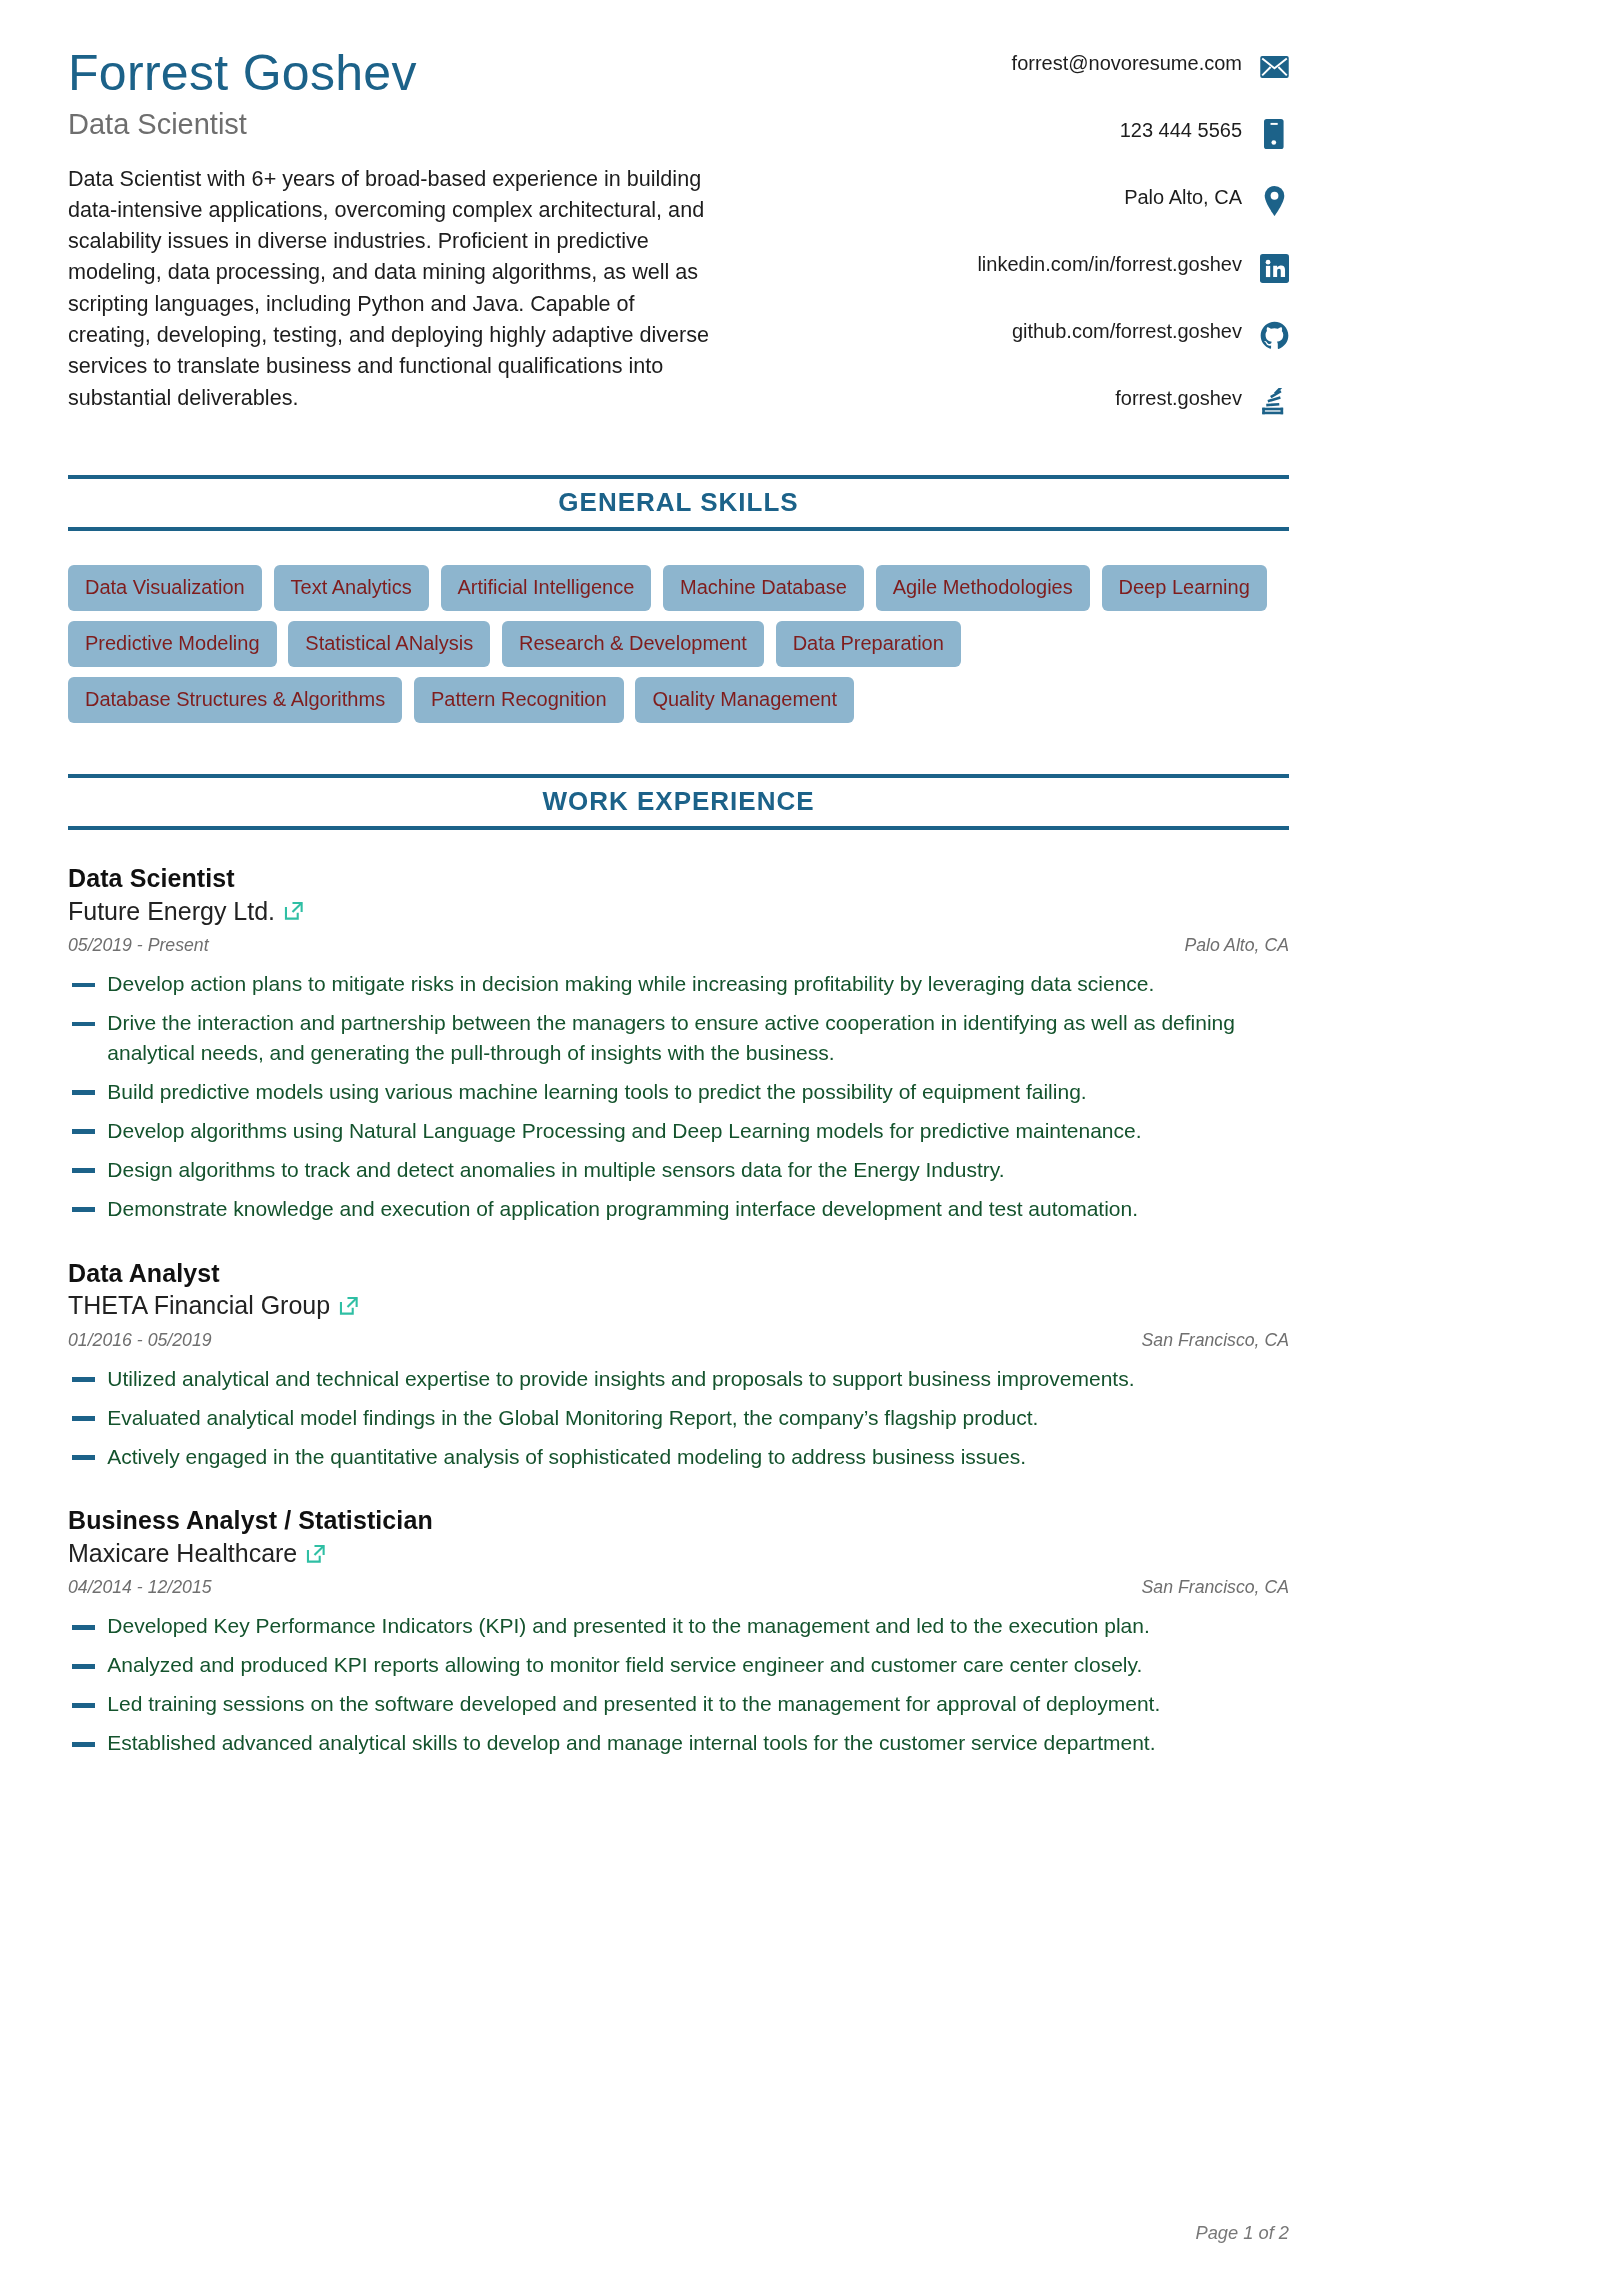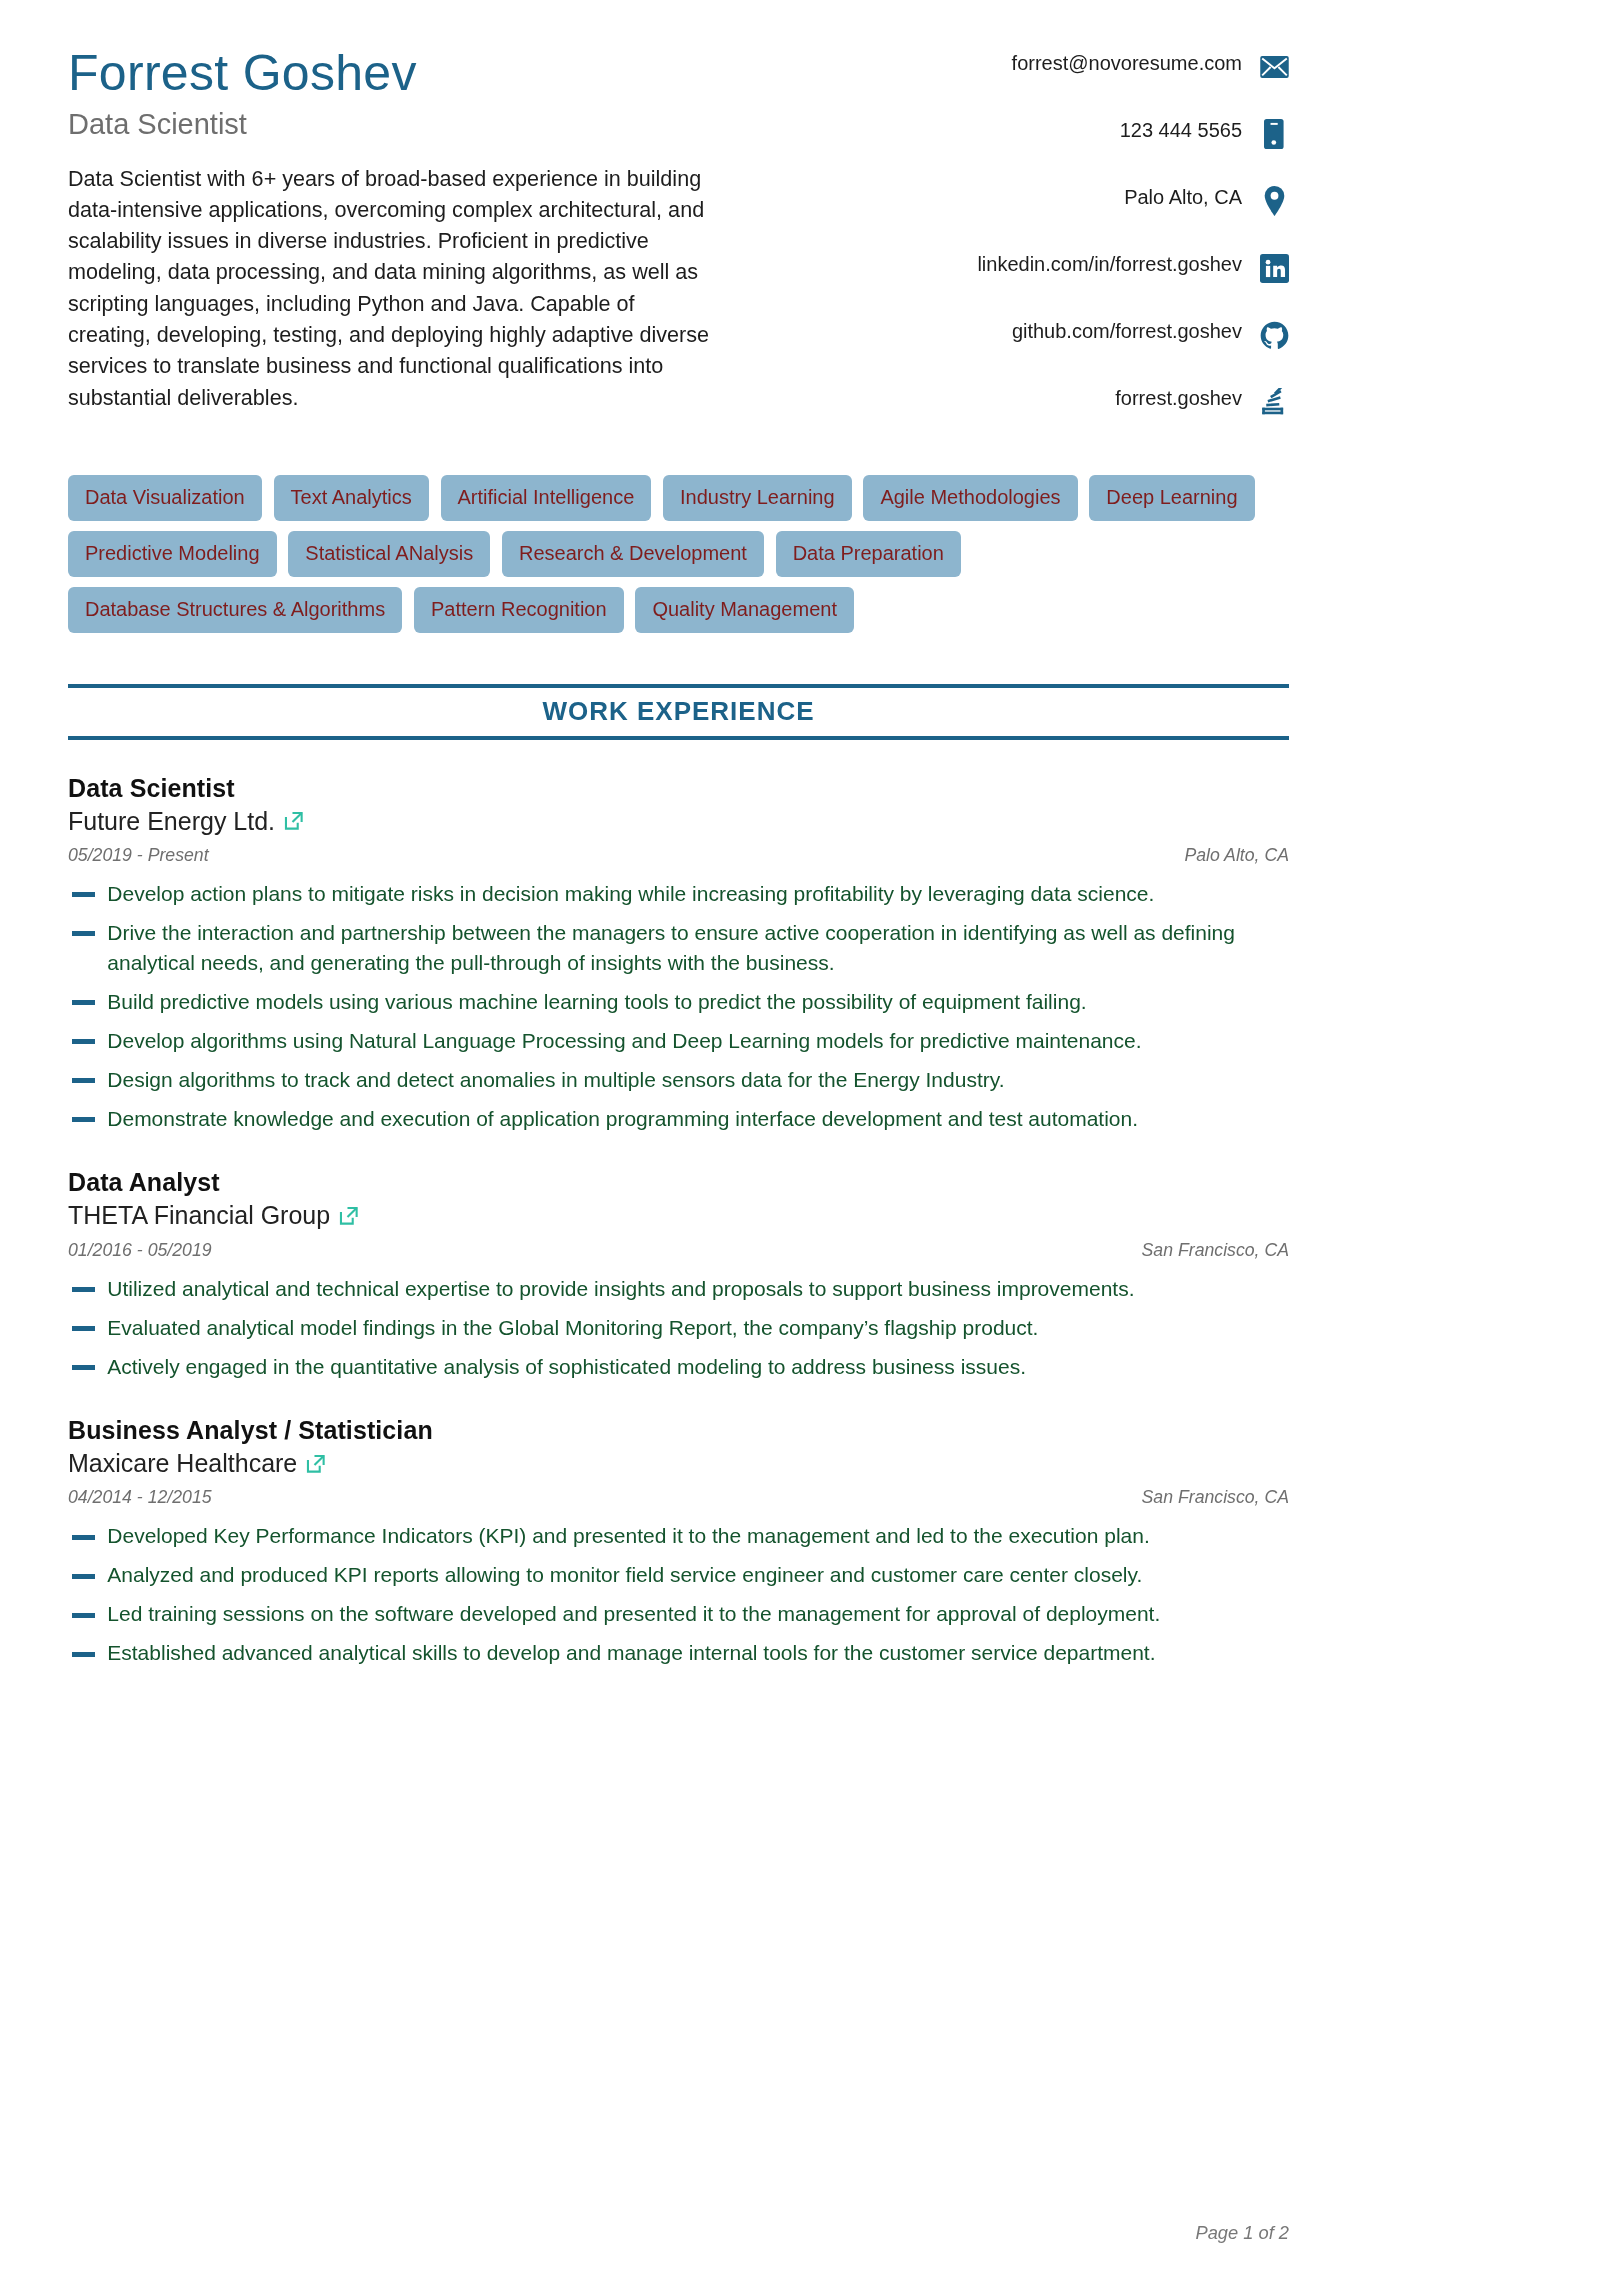--- a/index.html
+++ b/index.html
@@ -266,25 +266,28 @@
               <rect x="23" y="7" width="16" height="4" transform="rotate(-46 23 7)"></rect>
             </g>
           </svg>
         </span>
       </div>
 
     </div>
   </div>
 
   <div class="section">
+    <div class="section-head">
+      <h2 class="section-title">GENERAL SKILLS</h2>
+    </div>
     <div class="skills-wrap">
       <span class="pill">Data Visualization</span>
       <span class="pill">Text Analytics</span>
       <span class="pill">Artificial Intelligence</span>
-      <span class="pill">Industry Learning</span>
+      <span class="pill">Machine Database</span>
       <span class="pill">Agile Methodologies</span>
       <span class="pill">Deep Learning</span>
       <span class="pill">Predictive Modeling</span>
       <span class="pill">Statistical ANalysis</span>
       <span class="pill">Research &amp; Development</span>
       <span class="pill">Data Preparation</span>
       <span class="pill">Database Structures &amp; Algorithms</span>
       <span class="pill">Pattern Recognition</span>
       <span class="pill">Quality Management</span>
     </div>

